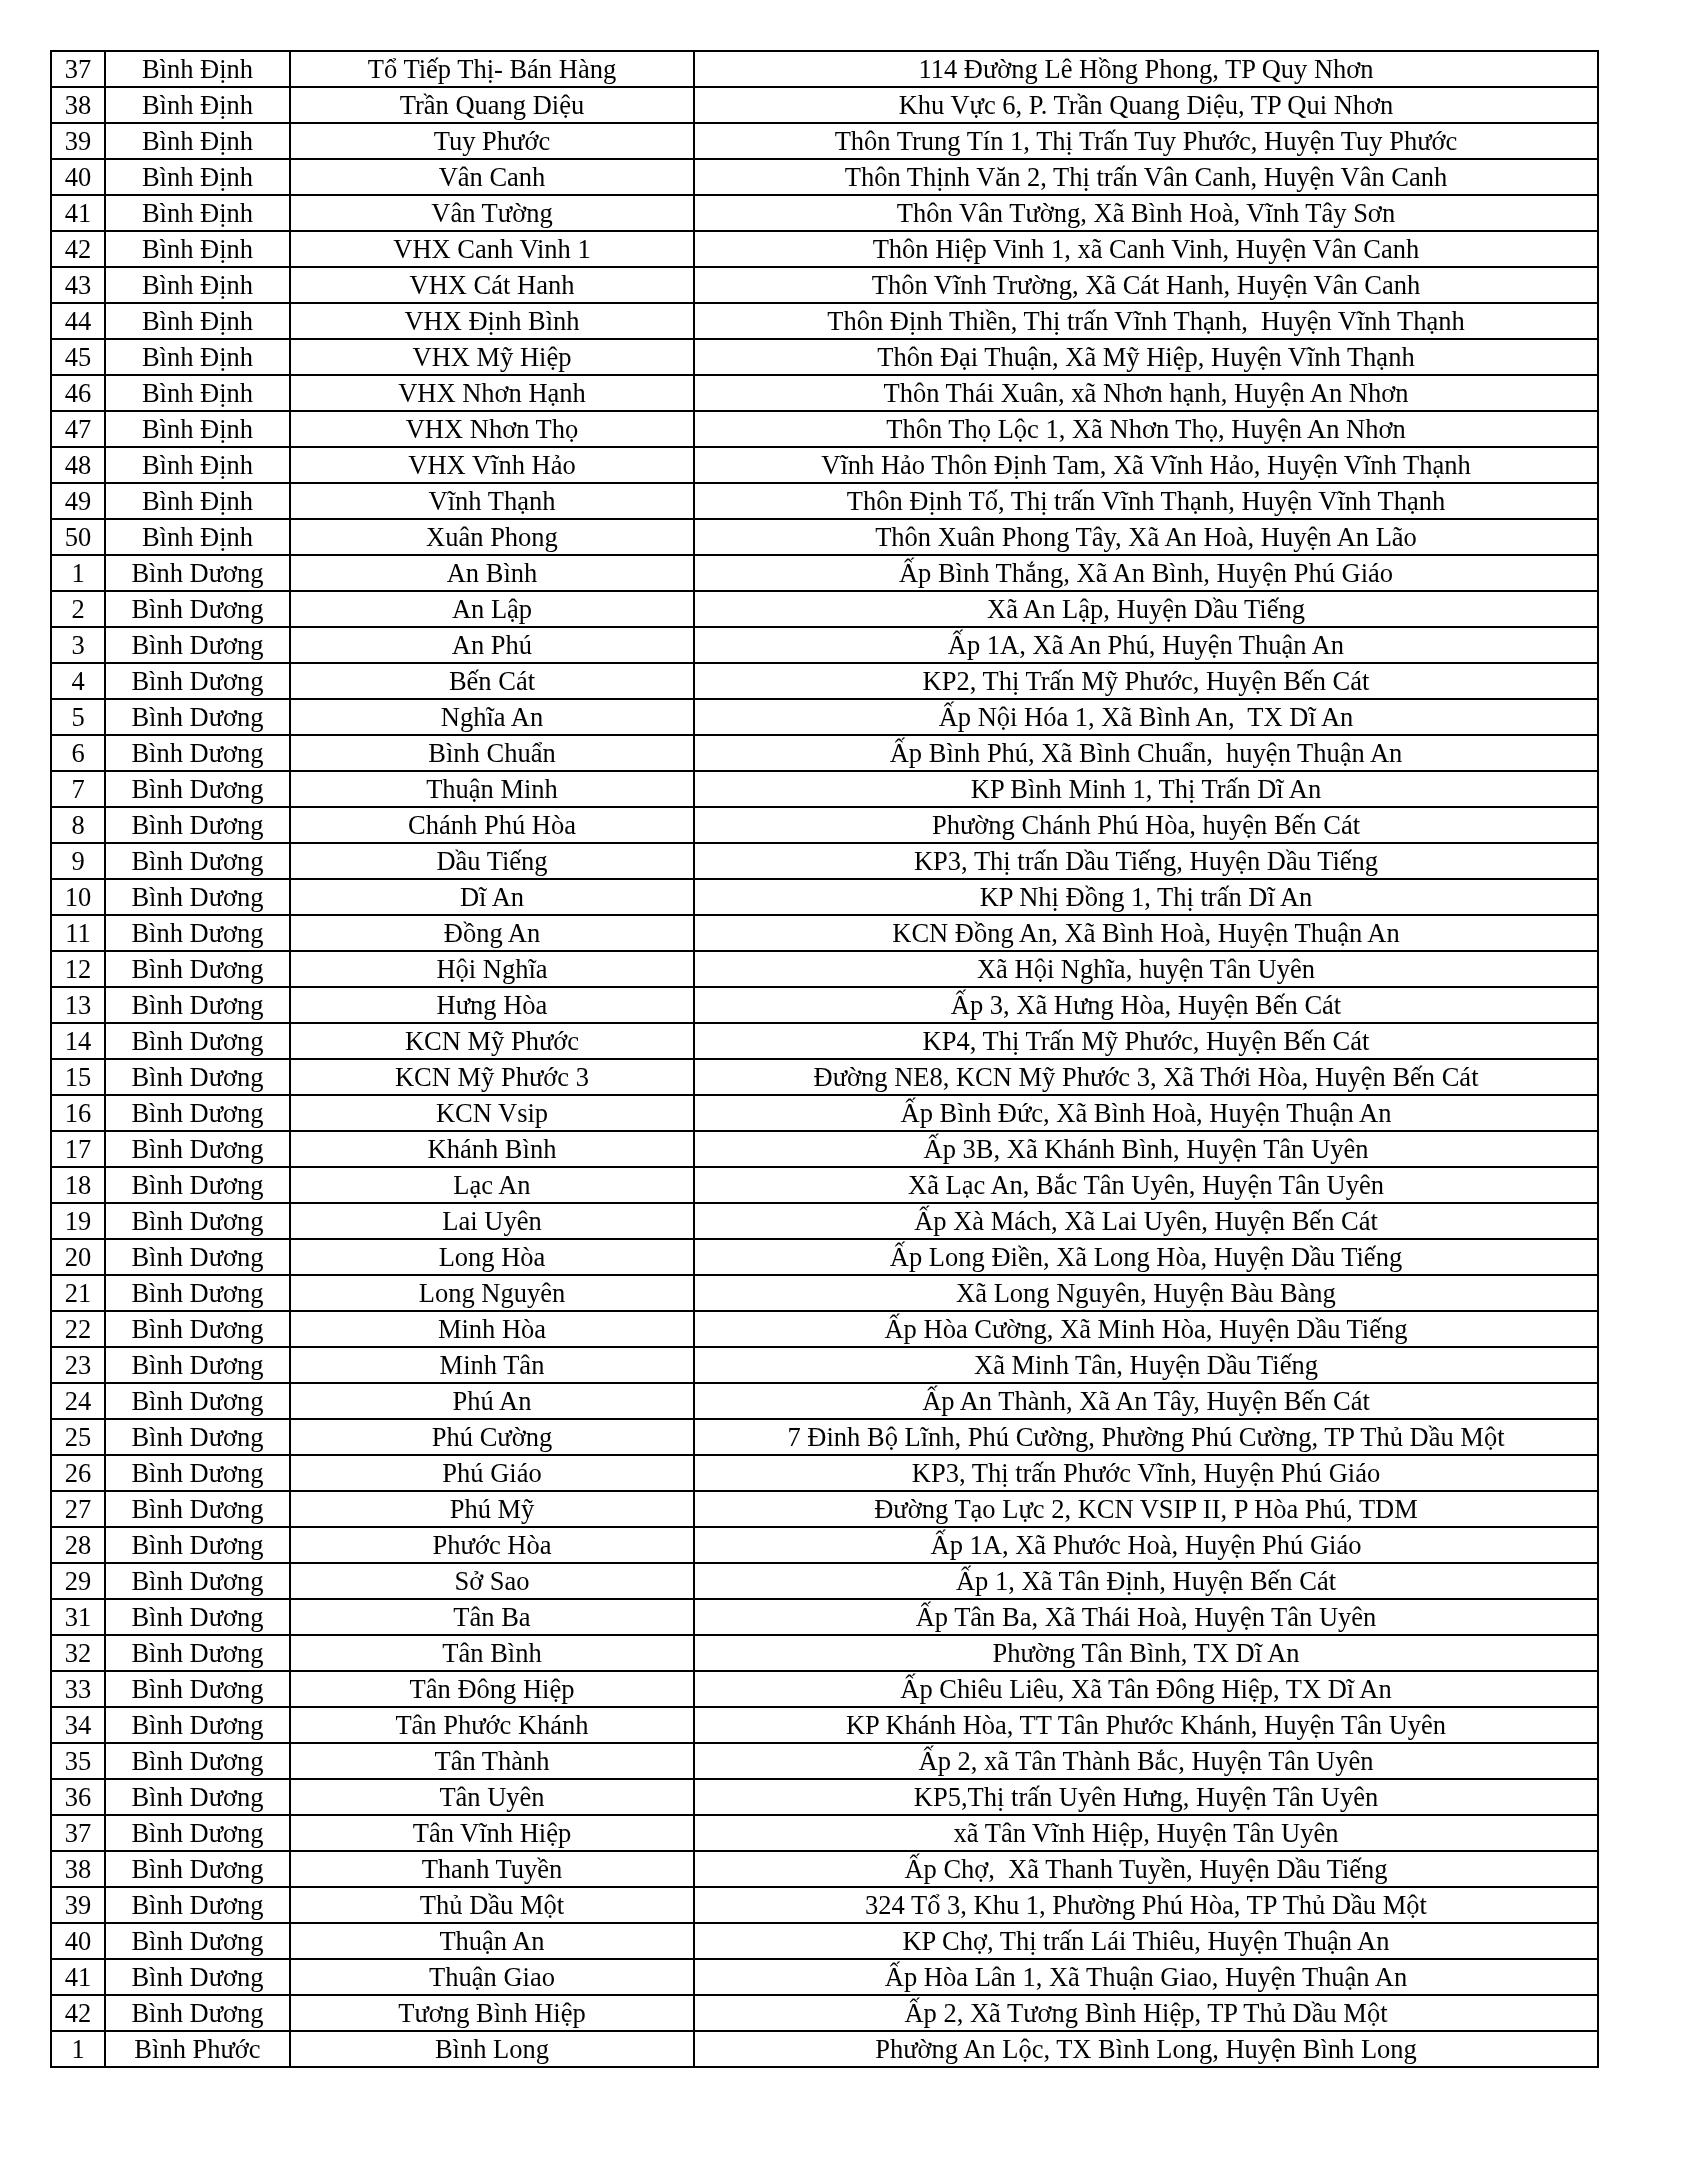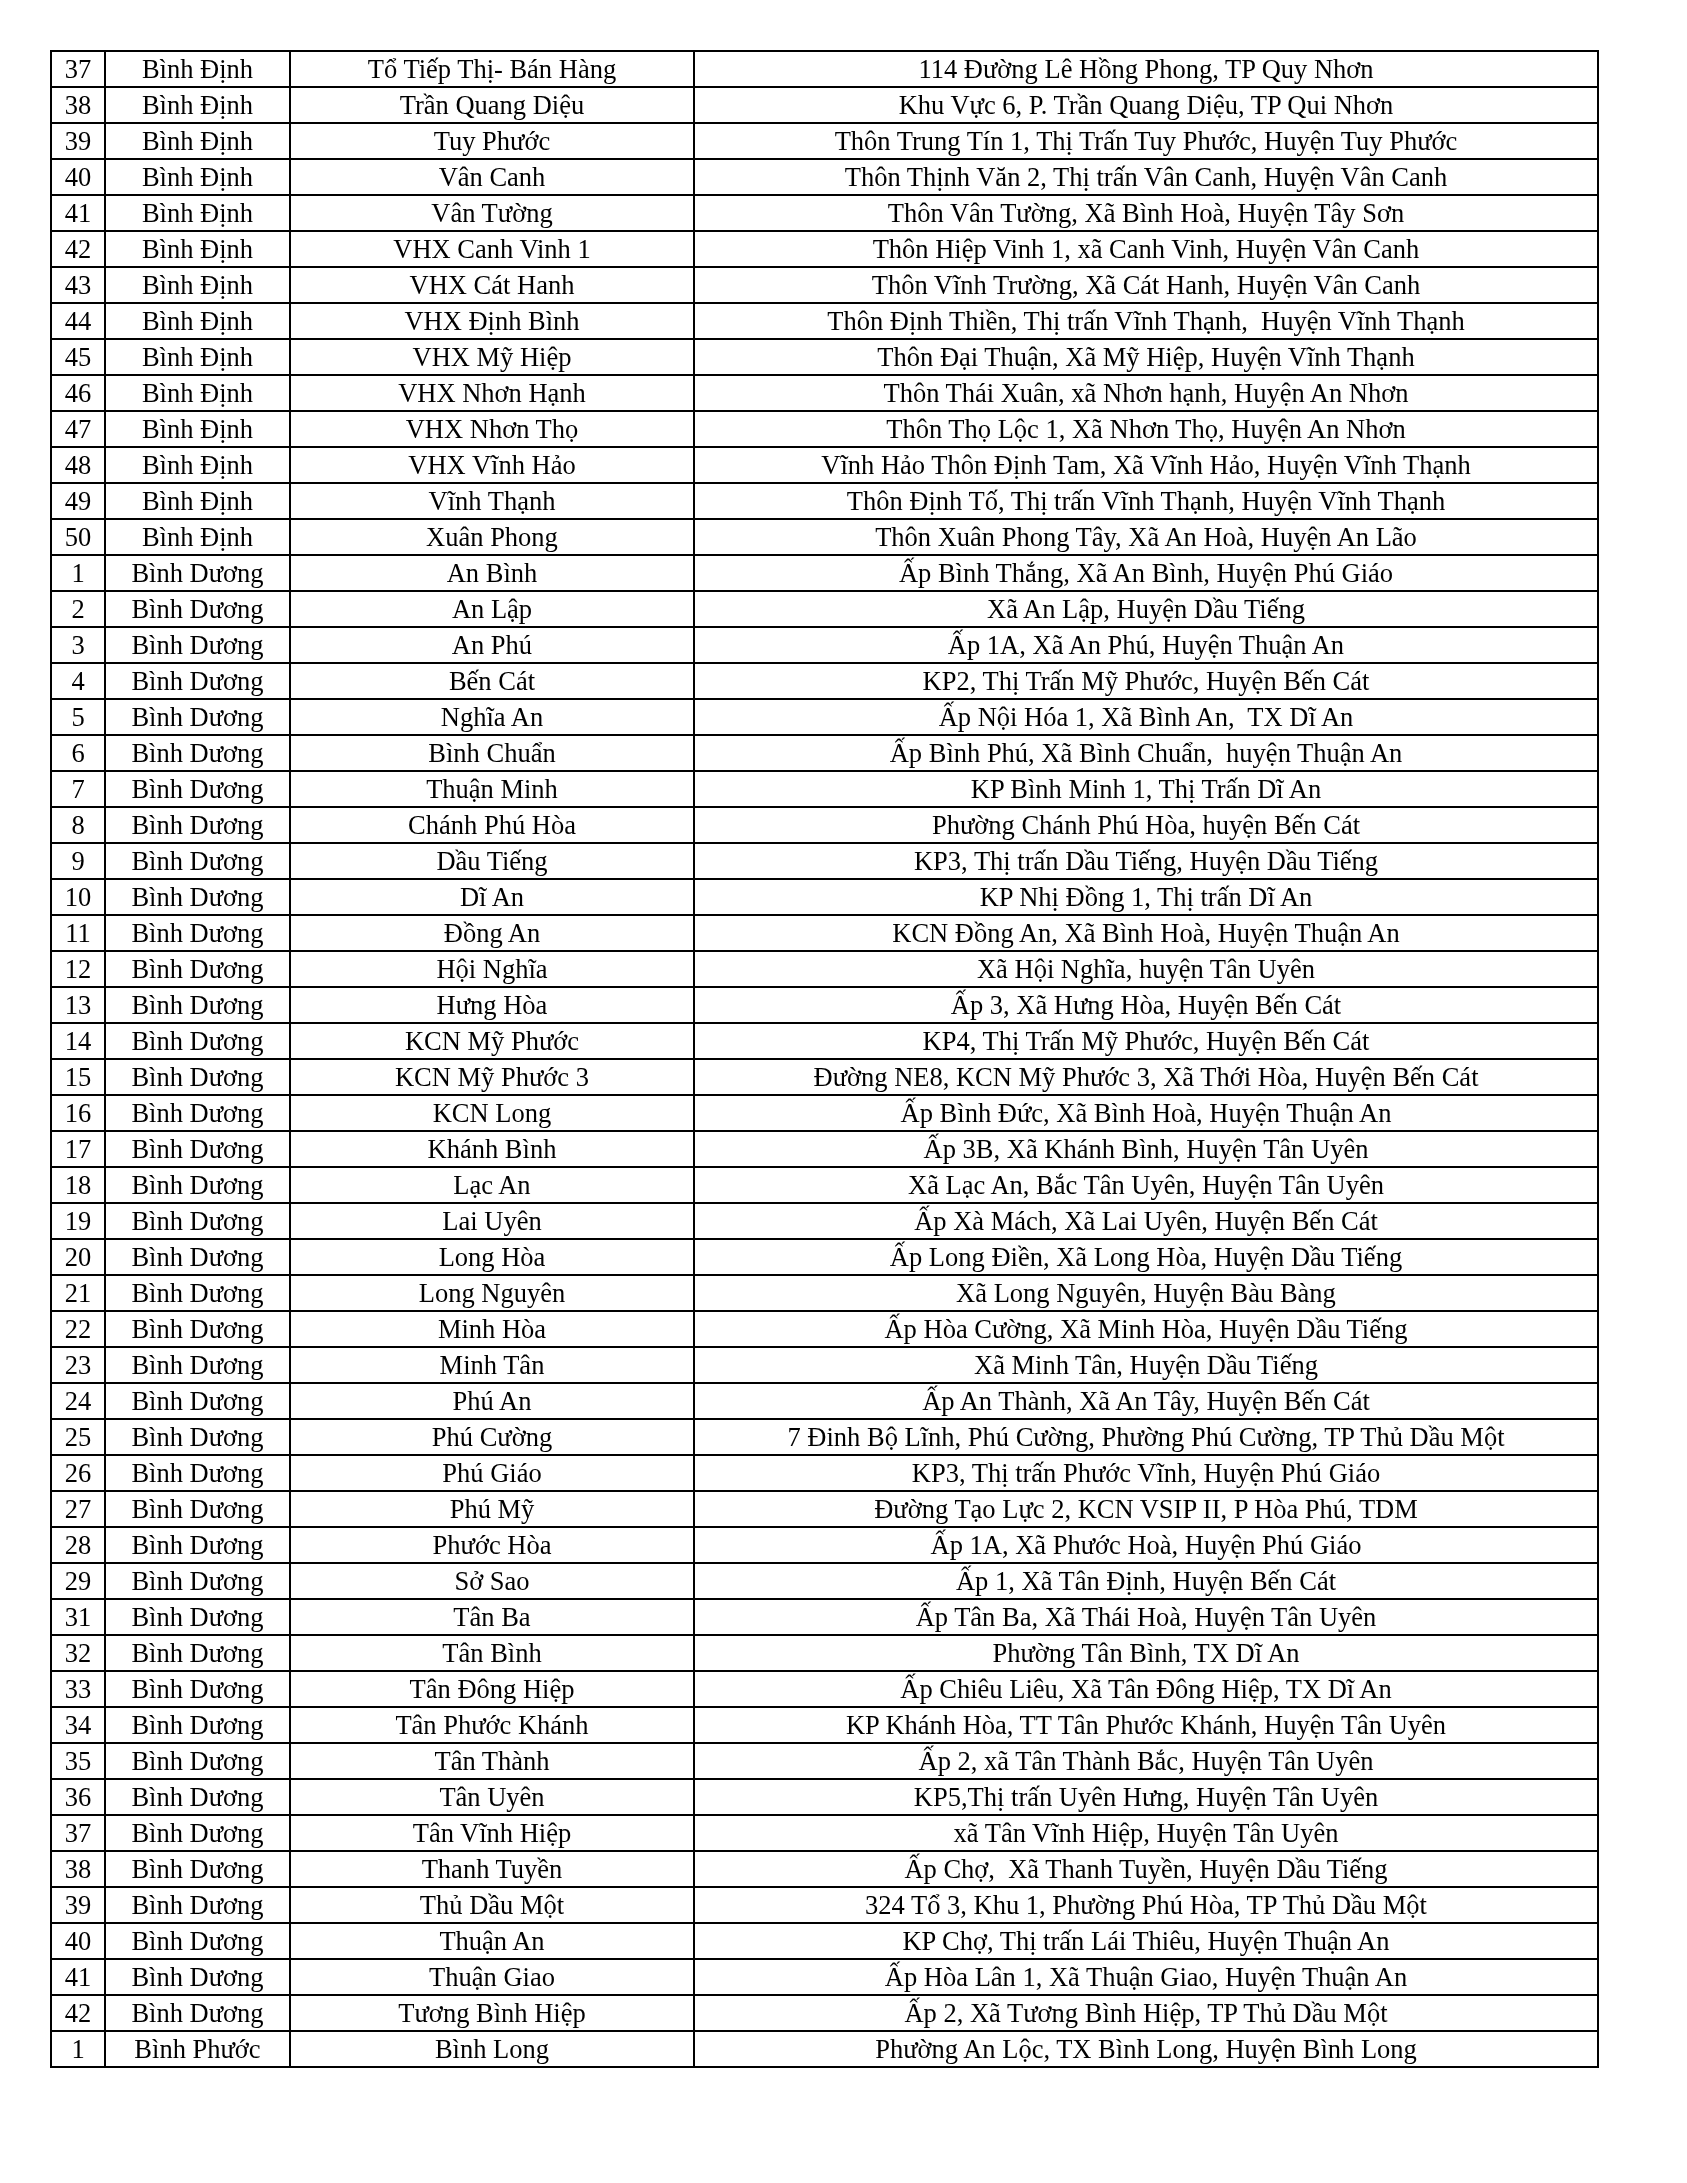--- a/index.html
+++ b/index.html
@@ -82,21 +82,21 @@
         <tr>
         <td>40</td>
         <td>Bình Định</td>
         <td>Vân Canh</td>
         <td>Thôn Thịnh Văn 2, Thị trấn Vân Canh, Huyện Vân Canh</td>
       </tr>
         <tr>
         <td>41</td>
         <td>Bình Định</td>
         <td>Vân Tường</td>
-        <td>Thôn Vân Tường, Xã Bình Hoà, Huyện Tây Sơn</td>
+        <td>Thôn Vân Tường, Xã Bình Hoà, Vĩnh Tây Sơn</td>
       </tr>
         <tr>
         <td>42</td>
         <td>Bình Định</td>
         <td>VHX Canh Vinh 1</td>
         <td>Thôn Hiệp Vinh 1, xã Canh Vinh, Huyện Vân Canh</td>
       </tr>
         <tr>
         <td>43</td>
         <td>Bình Định</td>
@@ -231,21 +231,21 @@
       </tr>
         <tr>
         <td>15</td>
         <td>Bình Dương</td>
         <td>KCN Mỹ Phước 3</td>
         <td>Đường NE8, KCN Mỹ Phước 3, Xã Thới Hòa, Huyện Bến Cát</td>
       </tr>
         <tr>
         <td>16</td>
         <td>Bình Dương</td>
-        <td>KCN Long</td>
+        <td>KCN Vsip</td>
         <td>Ấp Bình Đức, Xã Bình Hoà, Huyện Thuận An</td>
       </tr>
         <tr>
         <td>17</td>
         <td>Bình Dương</td>
         <td>Khánh Bình</td>
         <td>Ấp 3B, Xã Khánh Bình, Huyện Tân Uyên</td>
       </tr>
         <tr>
         <td>18</td>

